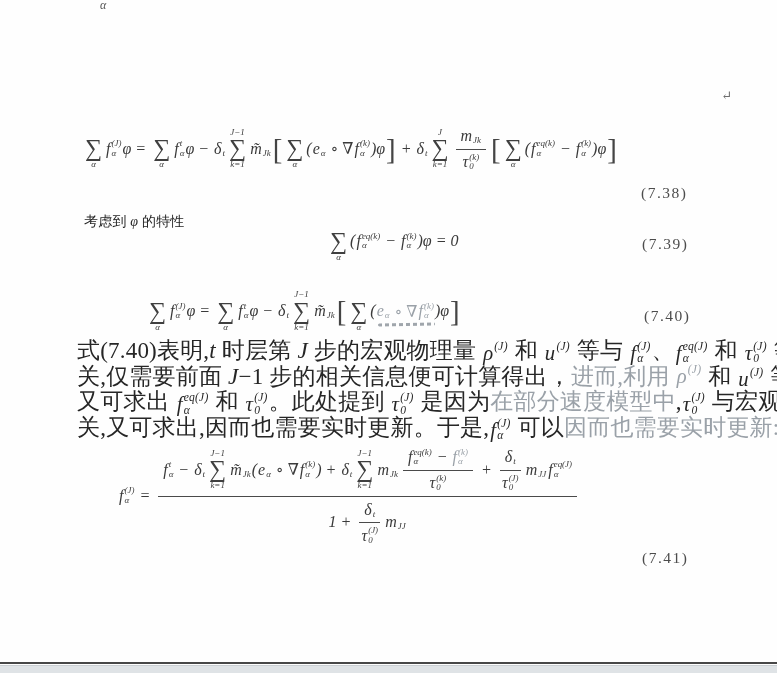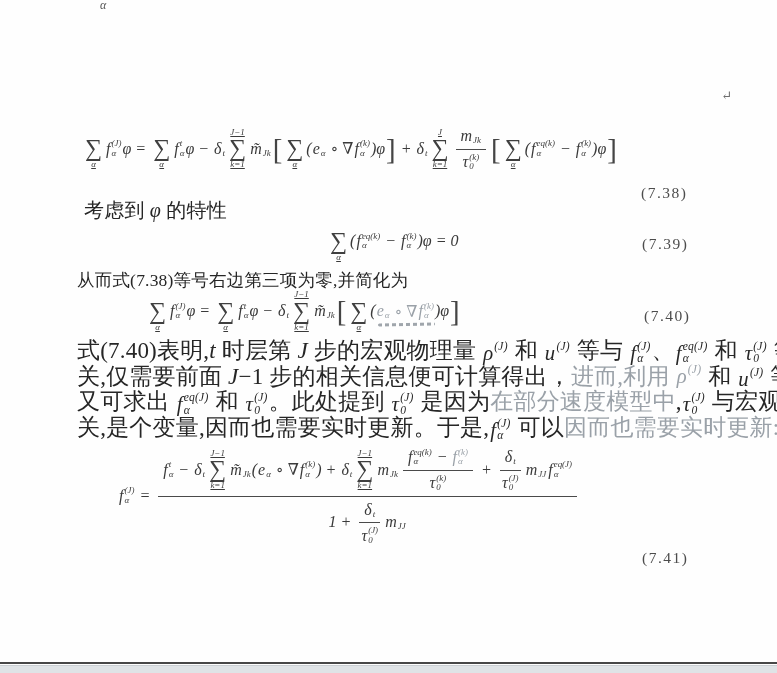--- a/index.html
+++ b/index.html
@@ -15,21 +15,21 @@
   
   .disp{position:absolute;display:flex;align-items:center;font-style:italic;color:#3a3a3a;}
   .mtxt{white-space:pre;}
   .it{font-style:italic;}
   .sc{display:inline-flex;align-items:center;line-height:1;margin:0 1px;vertical-align:-2px;}
   .sc .b{line-height:1;}
   .scr{display:inline-flex;flex-direction:column;font-size:.56em;line-height:1.05;margin-left:1px;font-style:italic;}
   .scr .sup,.scr .sub{display:block;min-height:1.05em;text-align:left;}
   .sum{display:inline-flex;flex-direction:column;align-items:center;line-height:1;margin:0 3px;vertical-align:middle;}
   .sum .sigma{font-size:1.5em;line-height:.95;font-style:normal;color:#3f3f3f;}
-  .sum .lim{font-size:.56em;min-height:1.1em;line-height:1.1;font-style:italic;text-decoration:underline;}
+  .sum .lim{font-size:.56em;min-height:1.1em;line-height:1.1;font-style:italic;}
   .frac{display:inline-flex;flex-direction:column;align-items:center;margin:0 4px;line-height:1;vertical-align:middle;}
   .frac .num{display:inline-flex;align-items:center;justify-content:center;border-bottom:1px solid #4a4a4a;
              padding:1px 4px 3px;}
   .frac .den{display:inline-flex;align-items:center;justify-content:center;padding-top:3px;}
   .big{font-size:1.8em;font-weight:300;font-style:normal;line-height:.85;margin:0 1px;transform:scaleY(1.05);color:#444;}
   .grp{display:inline-flex;align-items:center;}
   .fade{color:#9aa1a8;}
   .wavy{position:relative;}
   .wavy::after{content:"";position:absolute;left:2px;right:0;bottom:-5px;height:3px;
                background:repeating-linear-gradient(90deg,#a0a6ac 0 4px,transparent 4px 7px);
@@ -39,21 +39,21 @@
   
   .bodyline{position:relative;height:25.6px;font-size:23px;white-space:nowrap;color:#262626;
             letter-spacing:.2px;line-height:25.6px;}
   .bodyline .sc{font-size:.9em;}
   .jfull{text-align:justify;text-align-last:justify;}
   .para{position:absolute;left:77px;width:671px;}
   .p1{top:338px;}
   .p2{top:573px;}
   .p2 .bodyline{height:25px;line-height:25px;}
   .indent{text-indent:33px;}
-  .line-phi{position:absolute;left:84px;top:198px;font-size:20px;white-space:nowrap;}
+  .line-phi{position:absolute;left:84px;top:209px;font-size:14px;white-space:nowrap;}
   .line-simplify{position:absolute;left:77px;top:268px;font-size:17.5px;white-space:nowrap;}
 
   
   .eq38{left:82px;top:126px;font-size:16px;}
   .eq39{left:327px;top:220px;font-size:16px;}
   .eq40{left:146px;top:290px;font-size:16px;}
   .eq41{left:118px;top:446px;font-size:16px;}
   .lab38{left:641px;top:184px;text-align:center;}
   .lab39{left:642px;top:235px;}
   .lab40{left:644px;top:307px;}
@@ -224,21 +224,20 @@
         <span class="b it">f</span>
         <span class="scr">
           <span class="sup">(k)</span>
           <span class="sub">α</span>
         </span>
       </span>
       <span class="mtxt">)φ = 0</span>
     </div>
   <div class="eqlabel lab39">(7.39)</div>
 
-  <div class="bodyline line-simplify">从而式(7.38)等号右边第三项为零,并简化为</div>
 
   <div class="disp eq40">
       <span class="sum">
         <span class="lim"></span>
         <span class="sigma">∑</span>
         <span class="lim">α</span>
       </span>
       <span class="sc">
         <span class="b it">f</span>
         <span class="scr">
@@ -376,21 +375,21 @@
           </span>
         </span><span class="mtxt"> 是因为</span><span class="grp fade">
           <span class="mtxt">在部分速度模型中</span>
         </span><span class="mtxt">,</span><span class="sc">
           <span class="b it">τ</span>
           <span class="scr">
             <span class="sup">(J)</span>
             <span class="sub">0</span>
           </span>
         </span><span class="mtxt"> 与宏观量有</span></div>
-    <div class="bodyline"><span class="mtxt">关,是个变量,因而也需要实时更新。于是,</span><span class="sc">
+    <div class="bodyline"><span class="mtxt">关,又可求出,因而也需要实时更新。于是,</span><span class="sc">
           <span class="b it">f</span>
           <span class="scr">
             <span class="sup">(J)</span>
             <span class="sub">α</span>
           </span>
         </span><span class="mtxt"> 可以</span><span class="grp fade">
           <span class="mtxt">因而也需要实时更新:</span>
         </span></div>
   </div>
 

